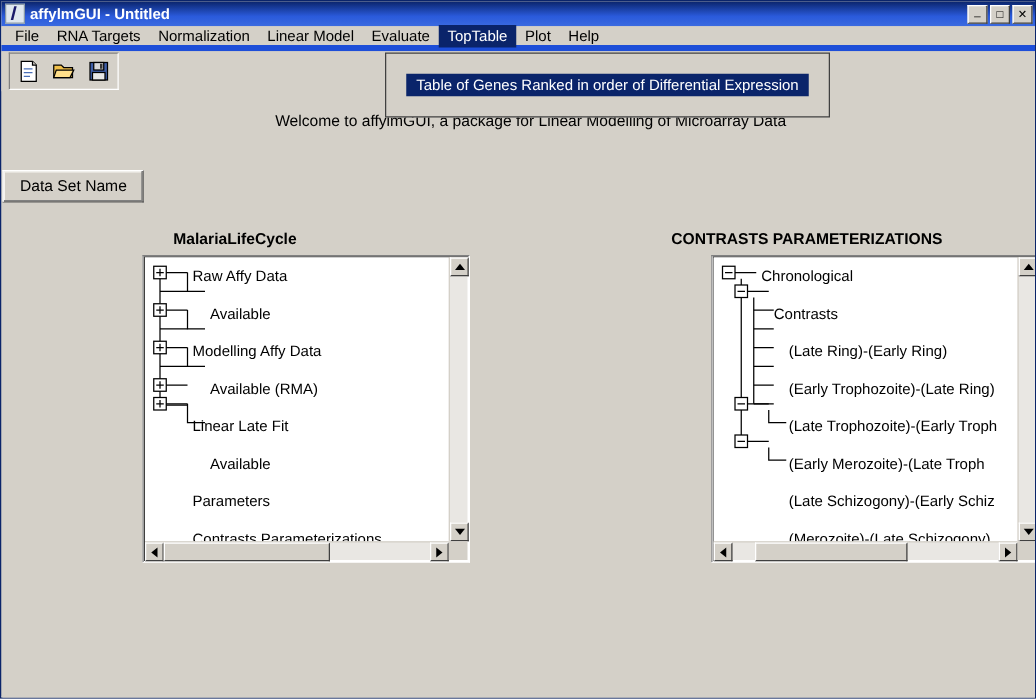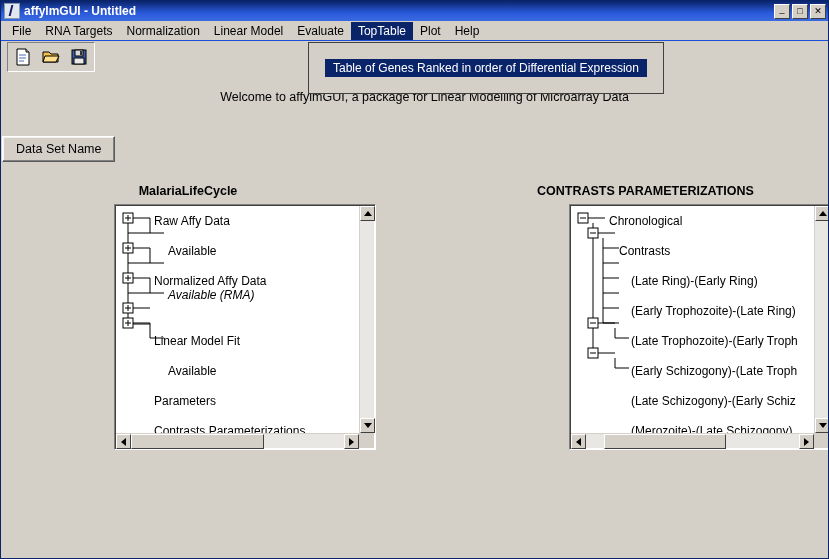--- a/index.html
+++ b/index.html
@@ -82,21 +82,21 @@
   }
   .tbtn.min .g { line-height: 8px; }
   
   .menubar {
     height: 20px;
     background: #d4d0c8;
     display: flex;
     align-items: center;
     padding-left: 4px;
     box-sizing: border-box;
-    border-bottom: 1px solid #1d4ed8;
+    border-bottom: 5px solid #1d4ed8;
   }
   .menu-item {
     padding: 2px 7px;
     font-size: 12px;
     color: #000;
     cursor: default;
     white-space: nowrap;
   }
   .menu-item.active {
     background: #0a246a;
@@ -453,27 +453,27 @@
               <polyline points="34,117 34,132 48,132" fill="none" stroke="#000000" stroke-width="1"></polyline>
             </svg>
             <div class="tree">
               <div class="node" style="top:0px;">
                 <span class="label" style="left:38px; top:4px;">Raw Affy Data</span>
               </div>
               <div class="node" style="top:0px;">
                 <span class="label" style="left:52px; top:19px;">Available</span>
               </div>
               <div class="node" style="top:0px;">
-                <span class="label" style="left:38px; top:34px;">Normalized Affy Data</span>
-              </div>
-              <div class="node" style="top:0px;">
-                <span class="label" style="left:52px; top:33px;font-style:italic;">Available (RMA)</span>
-              </div>
-              <div class="node" style="top:0px;">
-                <span class="label" style="left:38px; top:64px;">Linear Model Fit</span>
+                <span class="label" style="left:38px; top:34px;">Modelling Affy Data</span>
+              </div>
+              <div class="node" style="top:0px;">
+                <span class="label" style="left:52px; top:49px;">Available (RMA)</span>
+              </div>
+              <div class="node" style="top:0px;">
+                <span class="label" style="left:38px; top:64px;">Linear Late Fit</span>
               </div>
               <div class="node" style="top:0px;">
                 <span class="label" style="left:52px; top:79px;">Available</span>
               </div>
               <div class="node" style="top:0px;">
                 <span class="label" style="left:38px; top:94px;">Parameters</span>
               </div>
               <div class="node" style="top:0px;">
                 <span class="label" style="left:38px; top:109px;">Contrasts Parameterizations</span>
               </div>
@@ -549,21 +549,21 @@
               <div class="node">
                 <span class="label" style="left:60px; top:34px;">(Late Ring)-(Early Ring)</span>
               </div>
               <div class="node">
                 <span class="label" style="left:60px; top:49px;">(Early Trophozoite)-(Late Ring)</span>
               </div>
               <div class="node">
                 <span class="label" style="left:60px; top:64px;">(Late Trophozoite)-(Early Troph</span>
               </div>
               <div class="node">
-                <span class="label" style="left:60px; top:79px;">(Early Schizogony)-(Late Troph</span>
+                <span class="label" style="left:60px; top:79px;">(Early Merozoite)-(Late Troph</span>
               </div>
               <div class="node">
                 <span class="label" style="left:60px; top:94px;">(Late Schizogony)-(Early Schiz</span>
               </div>
               <div class="node">
                 <span class="label" style="left:60px; top:109px;">(Merozoite)-(Late Schizogony)</span>
               </div>
               <div class="node">
                 
               </div>

